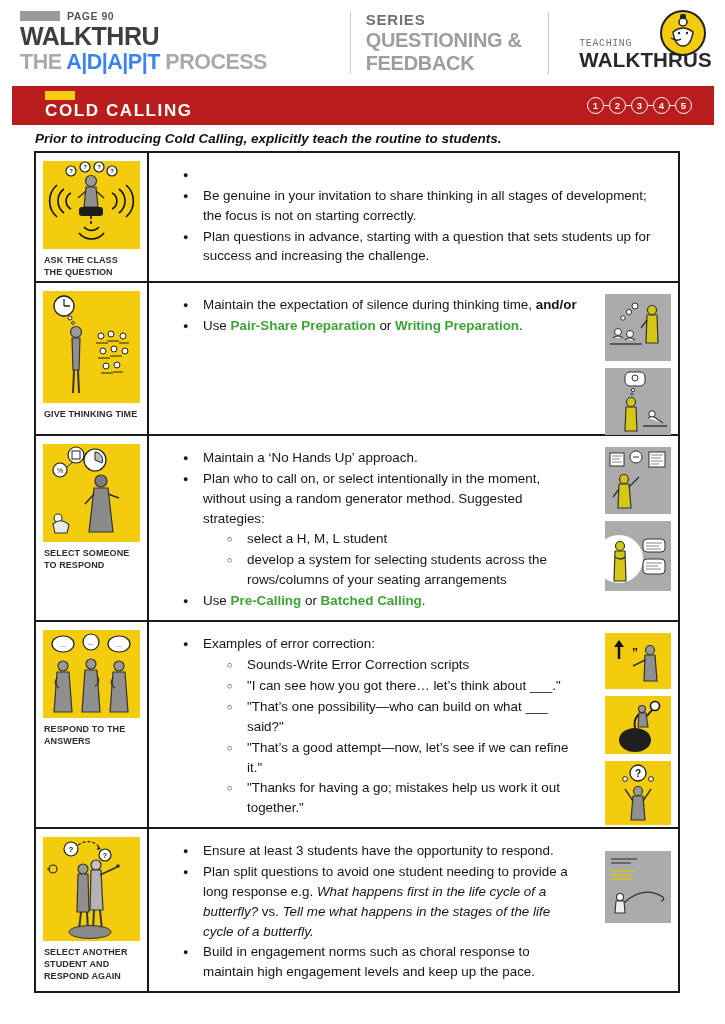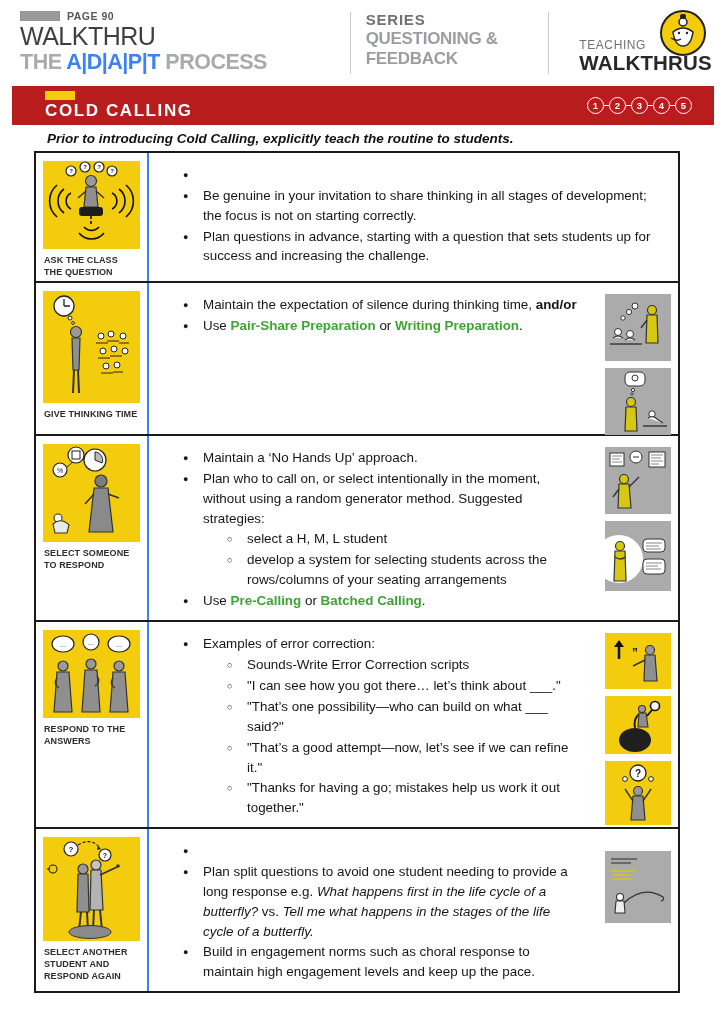--- a/index.html
+++ b/index.html
@@ -5,50 +5,50 @@
   html,body{margin:0;padding:0;background:#e8e8e8;}
   .page{position:relative;width:725px;height:1024px;background:#ffffff;margin:0 auto;
         font-family:"Liberation Sans",sans-serif;color:#161616;overflow:hidden;}
 
   
   .hdr{position:absolute;left:20px;top:8px;width:692px;height:72px;display:flex;}
   .hdr-left{width:352px;}
   .page-badge{display:flex;align-items:center;gap:7px;height:12px;margin-top:2px;}
   .badge-swatch{width:40px;height:10px;background:#97999b;display:inline-block;}
   .badge-text{font-size:10.5px;font-weight:bold;color:#55575a;letter-spacing:.5px;}
-  .hdr-title1{font-size:25px;font-weight:normal;color:#3e3f41;letter-spacing:-.5px;line-height:1.1;margin-top:1px;}
+  .hdr-title1{font-size:25px;font-weight:bold;color:#3e3f41;letter-spacing:-.5px;line-height:1.1;margin-top:1px;}
   .hdr-title2{font-size:21.5px;font-weight:bold;color:#a8aaac;letter-spacing:-.5px;line-height:1.05;}
   .hdr-title2 .dk{color:#3b82f6;}
   .vdiv{width:1px;background:#c9cacb;margin:4px 0 6px 0;}
   .hdr-series{padding-left:15px;width:195px;}
   .series-label{font-size:15px;font-weight:bold;color:#6f7173;letter-spacing:.8px;margin-top:3px;}
-  .series-name{font-size:17px;font-weight:bold;color:#9b9da0;letter-spacing:-.3px;line-height:1.12;margin-top:1px;}
+  .series-name{font-size:20px;font-weight:bold;color:#9b9da0;letter-spacing:-.3px;line-height:1.12;margin-top:1px;}
   .hdr-brand{margin-left:16px;padding-left:14px;position:relative;flex:1;}
-  .brand-top{font-size:12px;color:#6f7173;letter-spacing:.6px;margin-top:30px;}
+  .brand-top{font-size:10px;color:#6f7173;letter-spacing:.6px;margin-top:30px;font-family:Liberation Mono, monospace;}
   .brand-bottom{font-size:20.5px;font-weight:bold;color:#28282a;letter-spacing:.2px;line-height:1.05;}
   .brand-logo{position:absolute;right:4px;top:0px;width:50px;height:50px;}
 
   
   .title-bar{position:absolute;left:12px;top:86px;width:702px;height:39px;background:#b91c1c;}
   .chip{position:absolute;left:33px;top:5px;width:30px;height:9px;background:#F2CC0D;}
   .tb-title{position:absolute;left:33px;top:15px;color:#ffffff;font-size:17px;font-weight:bold;letter-spacing:1.6px;}
   .steps{position:absolute;right:22px;top:11px;display:flex;align-items:center;}
   .step{width:17px;height:17px;border:1.6px solid #ffffff;border-radius:50%;color:#ffffff;
         font-size:9.5px;font-weight:bold;display:flex;align-items:center;justify-content:center;box-sizing:border-box;}
   .dash{width:5px;height:1.6px;background:#ffffff;}
 
   
-  .intro{position:absolute;left:46px;top:130px;width:640px;margin:1px;
+  .intro{position:absolute;left:34px;top:130px;width:640px;margin:1px;
          font-size:13.5px;font-weight:bold;font-style:italic;color:#111;}
 
   
   .tbl{position:absolute;left:34px;top:151px;width:646px;border:2px solid #1a1a1a;box-sizing:border-box;background:#fff;}
   .row{display:flex;box-sizing:border-box;}
   .row + .row{border-top:2px solid #1a1a1a;}
-  .cell-left{width:113px;min-width:113px;border-right:2px solid #3b82f6;box-sizing:border-box;padding-top:6px;}
+  .cell-left{width:113px;min-width:113px;border-right:2px solid #0f172a;box-sizing:border-box;padding-top:6px;}
   .ybox{width:97px;margin:2px auto 0 auto;background:#F2CC0D;}
   .caption{font-size:9px;font-weight:bold;color:#2d2d2d;line-height:1.35;margin:5px 0 0 8px;letter-spacing:.1px;}
   .cell-right{flex:1;position:relative;padding:11px 10px 8px 14px;box-sizing:border-box;}
   .bl{display:flex;margin:1px 0;padding-left:20px;}
   .bl.sub{padding-left:64px;}
   .bl .mk{width:20px;min-width:20px;font-size:9px;line-height:20px;color:#161616;}
   .bl .tx{font-size:13.4px;line-height:1.48;color:#161616;}
   .foot{margin:13px 0 0 2px;font-size:13.4px;line-height:1.45;}
   .s-plain{}
   .s-b{font-weight:bold;}
@@ -434,20 +434,21 @@
             <path d="M38 75 l-2 18 M44 75 l1 18 M51 73 l-1 20 M57 73 l2 20" stroke="#333" stroke-width="2" fill="none"></path>
             <ellipse cx="47" cy="95" rx="21" ry="6.5" fill="#8a8a8a" stroke="#333" stroke-width="1"></ellipse>
           </svg>
         </div>
         <div class="caption">SELECT ANOTHER<br>STUDENT AND<br>RESPOND AGAIN</div>
       </div>
       <div class="cell-right">
         <div class="pad-thumbs">
             <div class="bl">
               <span class="mk">●</span>
+              <span class="tx"><span class="s-plain">Ensure at least 3 students have the opportunity to respond.</span></span>
             </div>
             <div class="bl">
               <span class="mk">●</span>
               <span class="tx"><span class="s-plain">Plan split questions to avoid one student needing to provide a long response e.g. </span><span class="s-i">What happens first in the life cycle of a butterfly?</span><span class="s-plain"> vs. </span><span class="s-i">Tell me what happens in the stages of the life cycle of a butterfly.</span></span>
             </div>
             <div class="bl">
               <span class="mk">●</span>
               <span class="tx"><span class="s-plain">Build in engagement norms such as choral response to maintain high engagement levels and keep up the pace.</span></span>
             </div>
           </div>

